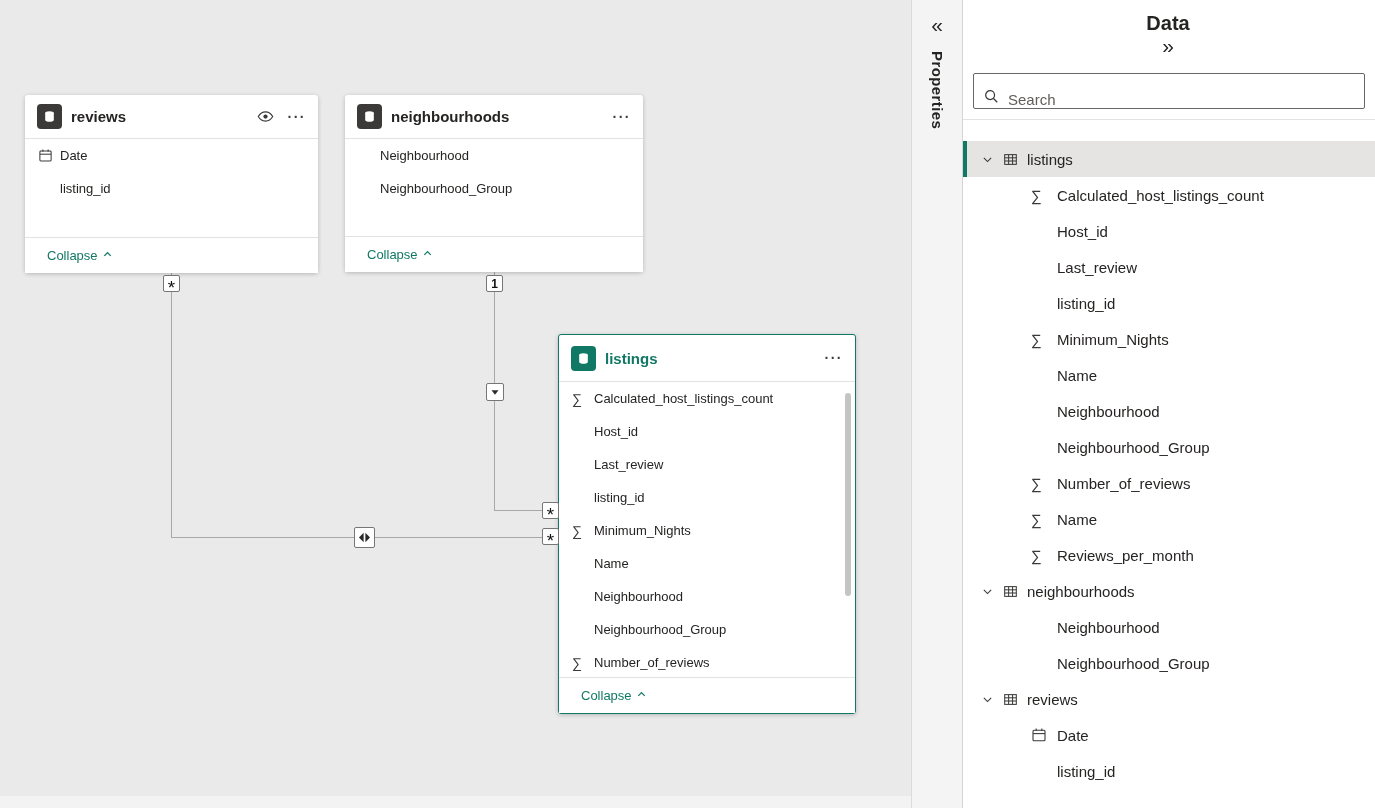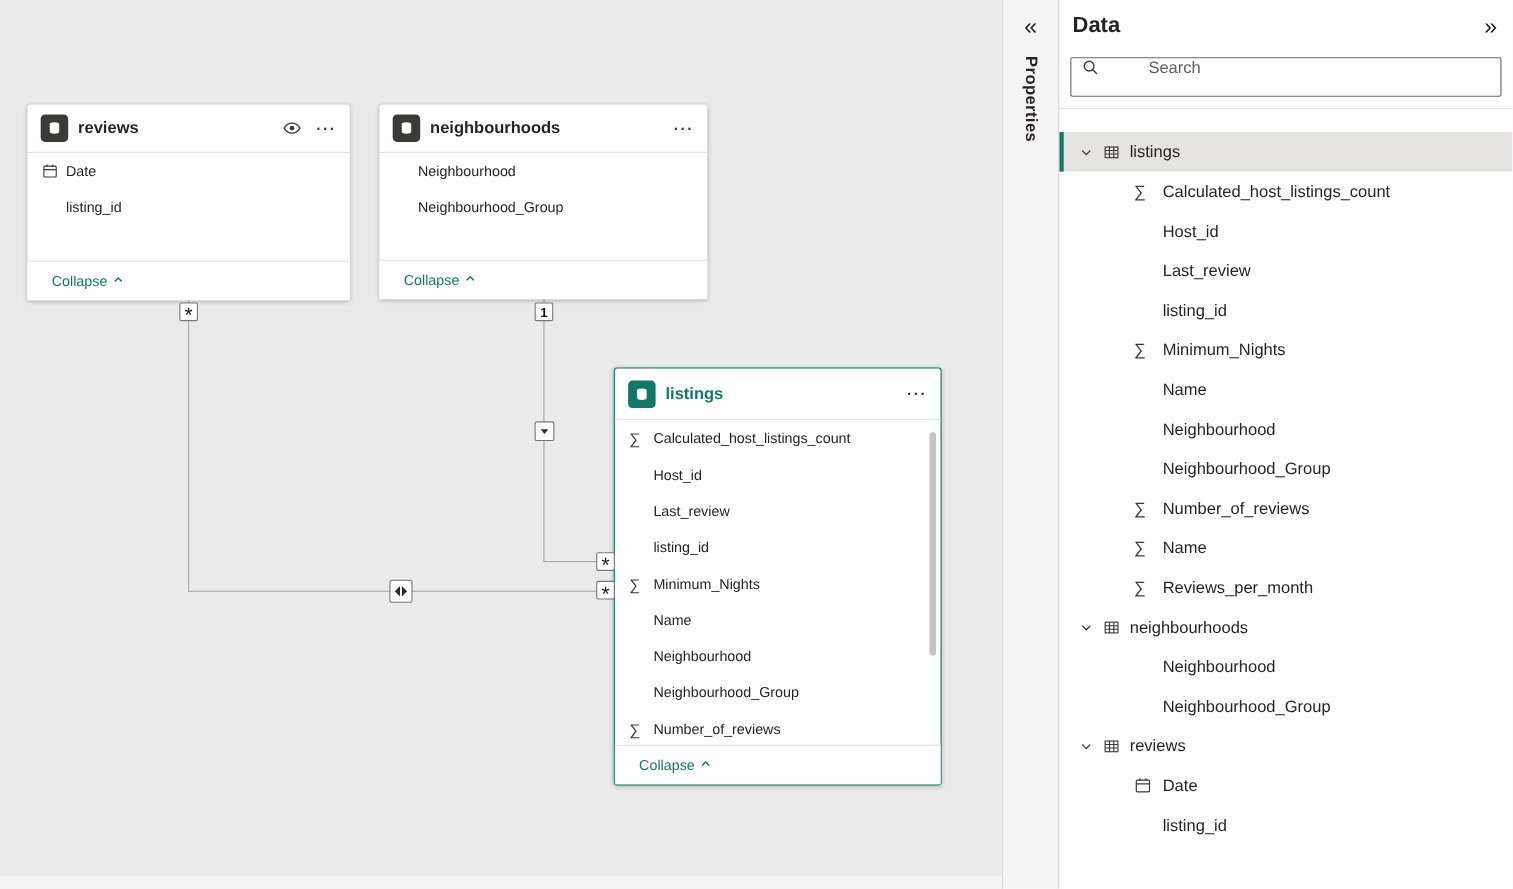--- a/index.html
+++ b/index.html
@@ -37,24 +37,24 @@
   .v-scroll{position:absolute;right:4px;top:58px;width:6px;height:203px;background:#c4c4c4;border-radius:3px;z-index:5;}
 
   
   .props{position:absolute;left:911px;top:0;width:51px;height:808px;background:#f5f4f4;border-left:1px solid #dcdbda;
          display:flex;flex-direction:column;align-items:center;}
   .props-collapse{font-size:21px;color:#252423;margin-top:14px;cursor:pointer;line-height:1;}
   .props-label{margin-top:16px;writing-mode:vertical-rl;font-size:15px;font-weight:700;color:#252423;letter-spacing:.4px;}
 
   
   .dpane{position:absolute;left:962px;top:0;width:413px;height:808px;background:#fff;border-left:1px solid #d6d5d4;overflow:hidden;}
-  .dp-head{display:flex;align-items:flex-end;justify-content:space-between;padding:12px 14px 0 12px;}
+  .dp-head{display:flex;align-items:center;justify-content:space-between;padding:12px 14px 0 12px;flex-direction:column;}
   .dp-title{font-size:20px;font-weight:700;color:#252423;}
   .dp-collapse{font-size:21px;color:#252423;cursor:pointer;line-height:1;}
-  .dp-search{margin:17px 10px 0 10px;height:36px;border:1px solid #696766;border-radius:2px;display:flex;align-items:flex-start;padding:0 9px;background:#fff;gap:36px;}
+  .dp-search{margin:17px 10px 0 10px;height:36px;border:1px solid #696766;border-radius:2px;display:flex;align-items:flex-end;padding:0 9px;background:#fff;}
   .dp-search input{border:none;outline:none;font-size:15px;color:#252423;flex:1;margin-left:9px;font-family:inherit;background:transparent;}
   .dp-search input::placeholder{color:#605e5c;}
   .dp-div{height:1px;background:#e3e2e1;margin-top:10px;}
   .tree{padding-top:21px;}
   .trow{height:36px;display:flex;align-items:center;position:relative;font-size:15px;color:#252423;cursor:pointer;white-space:nowrap;}
   .trow.table{padding-left:18px;gap:9px;}
   .trow.field{padding-left:68px;}
   .trow.selected{background:#e5e4e3;}
   .trow.selected::before{content:"";position:absolute;left:0;top:0;bottom:0;width:4px;background:#117865;}
   .trow .fico{width:26px;display:flex;align-items:center;flex:none;font-size:15px;color:#3b3a39;}

